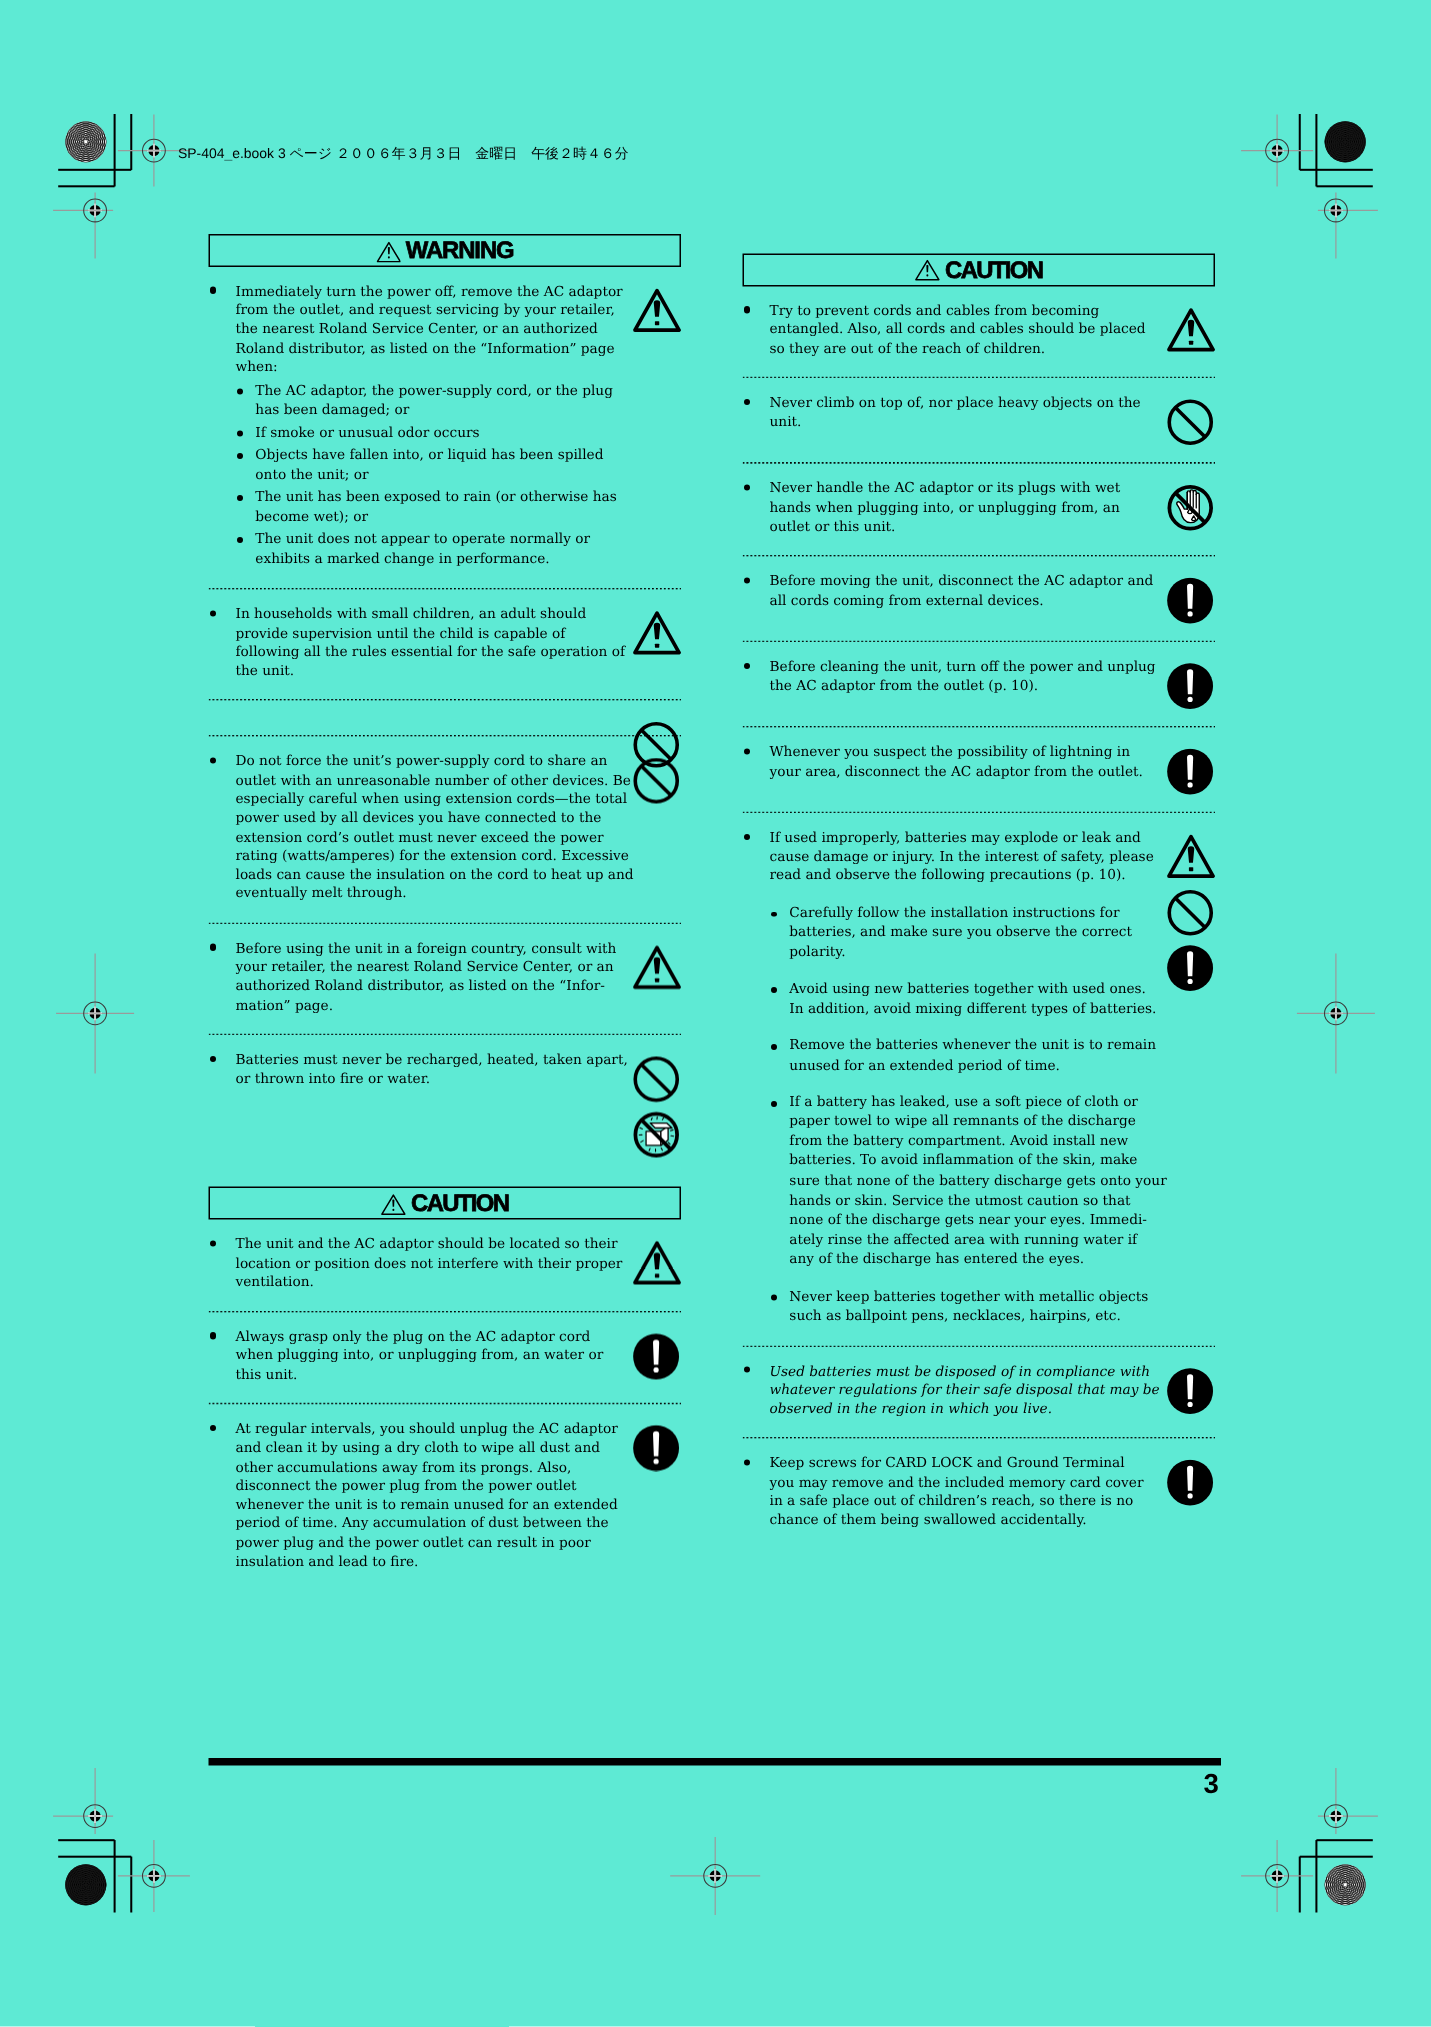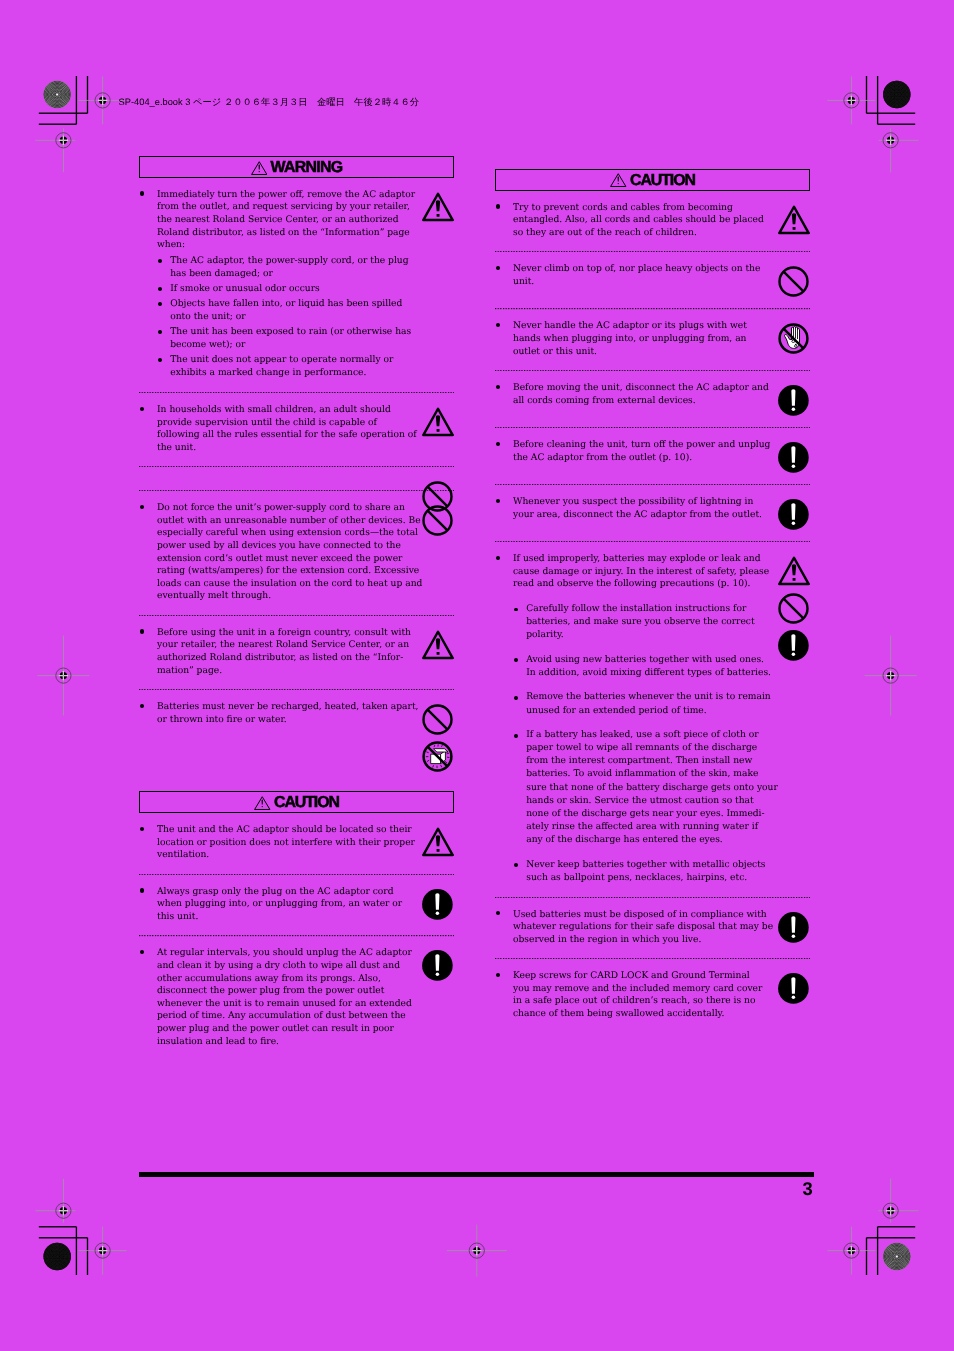--- a/index.html
+++ b/index.html
@@ -1,20 +1,20 @@
 <!DOCTYPE html>
 <html><head>
 <meta charset="utf-8">
 <title>SP-404 Owner's Manual — page 3</title>
 <style>
   html,body{margin:0;padding:0;background:#fff;}
   body{width:954px;height:1351px;position:relative;overflow:hidden;
        font-family:"DejaVu Serif",serif;color:#000;
        -webkit-font-smoothing:antialiased;text-rendering:geometricPrecision;}
-  .page{position:absolute;left:0;top:0;width:954px;height:1351px;background:#d946ef;}
+  .page{position:absolute;left:0;top:0;width:954px;height:1351px;background:#5eead4;}
   .tl,.hdrtext,.pagenum,.boxhdr .lbl{transform:translateZ(0);}
 
   #marks{position:absolute;left:0;top:0;}
   .hdrtext{position:absolute;left:118.6px;top:97.6px;font-family:"Liberation Sans",sans-serif;
            font-size:9.3px;line-height:9.7px;white-space:nowrap;color:#000;}
 
   .col{position:absolute;width:315px;}
   #colL{left:139px;top:156px;}
   #colR{left:495px;top:168.9px;}
 
@@ -1331,21 +1331,21 @@
                   <i class="dot"></i>
                 </span>
                 <span class="ls">If a battery has leaked, use a soft piece of cloth or</span>
               </div>
               <div class="ln">
                 <span class="bul"></span>
                 <span class="ls">paper towel to wipe all remnants of the discharge</span>
               </div>
               <div class="ln">
                 <span class="bul"></span>
-                <span class="ls">from the interest compartment. Then install new</span>
+                <span class="ls">from the battery compartment. Avoid install new</span>
               </div>
               <div class="ln">
                 <span class="bul"></span>
                 <span class="ls">batteries. To avoid inflammation of the skin, make</span>
               </div>
               <div class="ln">
                 <span class="bul"></span>
                 <span class="ls">sure that none of the battery discharge gets onto your</span>
               </div>
               <div class="ln">
@@ -1400,21 +1400,21 @@
         <svg width="315" height="1.2" viewBox="0 0 315 1.2" preserveAspectRatio="none">
           <defs>
             <pattern id="dots" width="2.64" height="1.2" patternUnits="userSpaceOnUse">
               <rect x="0" y="0" width="1.2" height="1.15" fill="#000"></rect>
             </pattern>
           </defs>
           <rect x="0" y="0" width="315" height="1.2" fill="url(#dots)"></rect>
         </svg>
       </div>
       <div class="item">
-        <div class="tl" style="min-height: 33.2px;">
+        <div class="tl" style="min-height: 33.2px; font-style: italic;">
           <div class="ln">
             <span class="bul">
               <i class="dot"></i>
             </span>
             <span class="ls">Used batteries must be disposed of in compliance with</span>
           </div>
           <div class="ln">
             <span class="bul"></span>
             <span class="ls">whatever regulations for their safe disposal that may be</span>
           </div>

